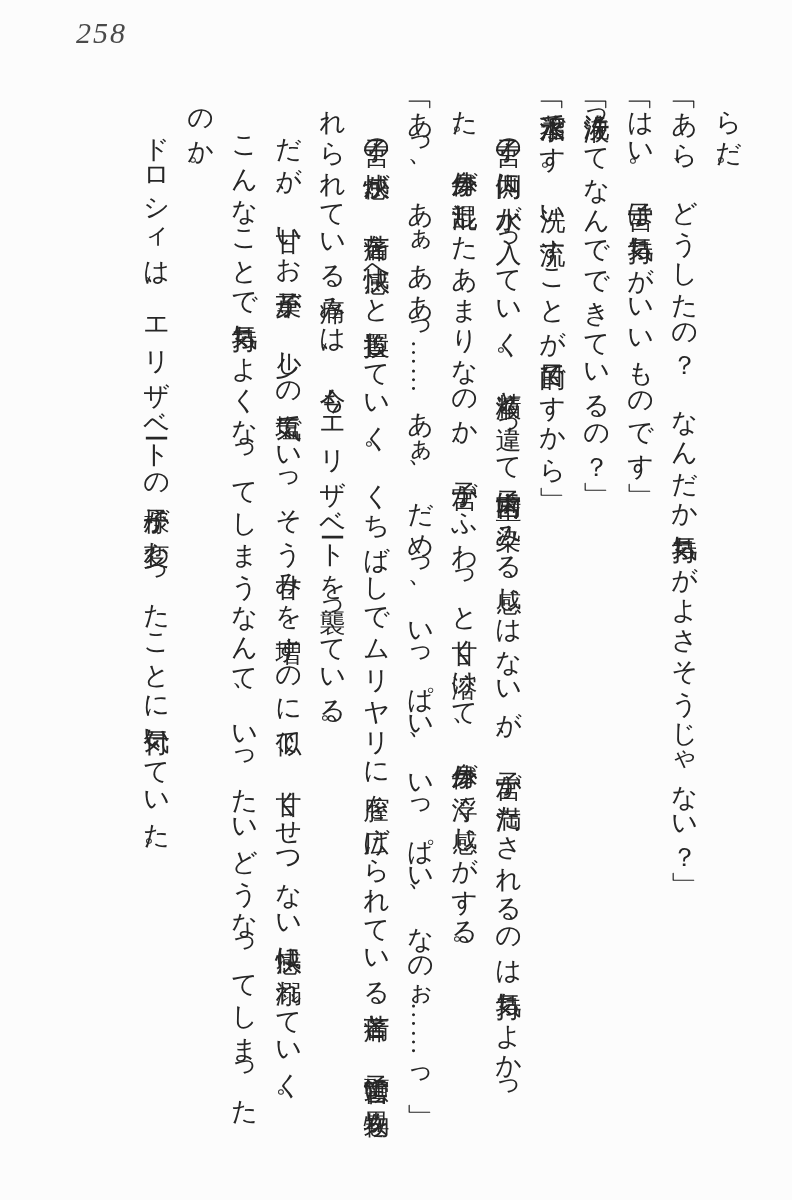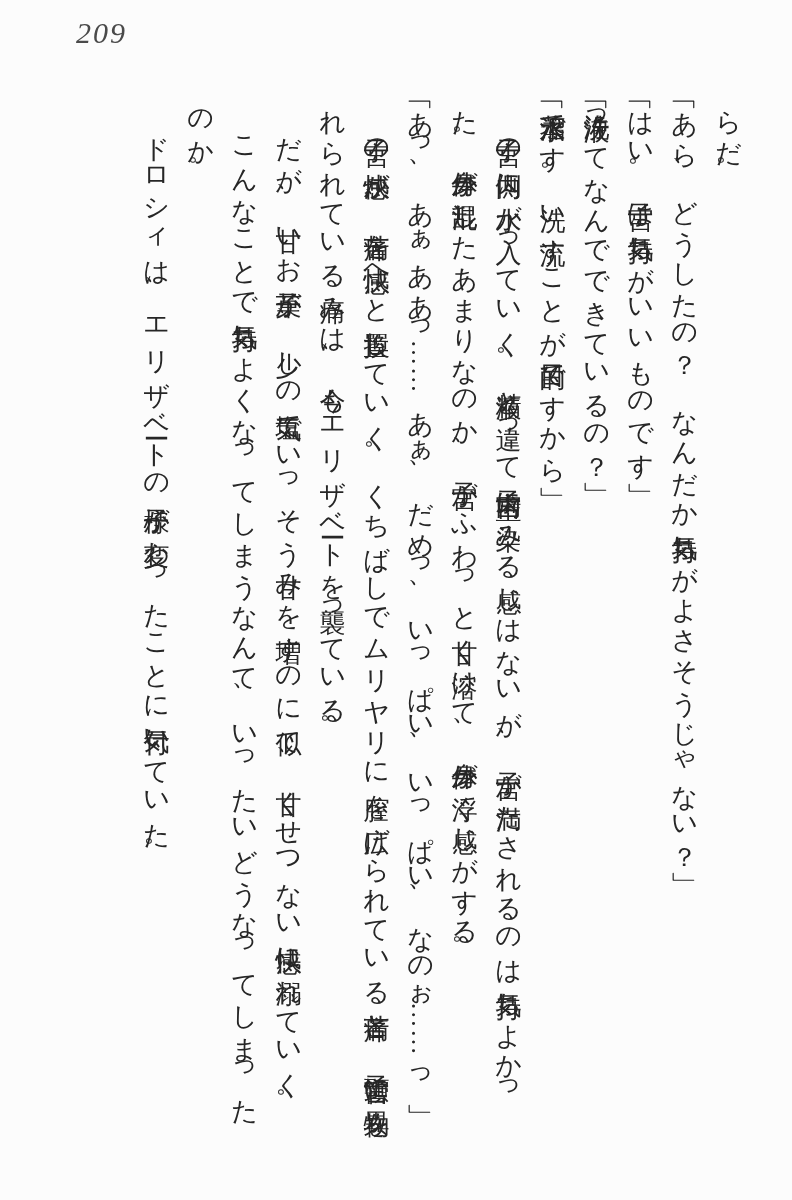--- a/index.html
+++ b/index.html
@@ -44,21 +44,21 @@
     margin: 0;
   }
   .text-block p.indent {
     text-indent: 27.3px; 
   }
 </style>
 </head>
 <body>
 
 <div class="page">
-  <div class="page-number">209</div>
+  <div class="page-number">258</div>
 
   <div class="text-block">
       <p>らだ。</p>
       <p>「あら、どうしたの？　なんだか気持ちがよさそうじゃない？」</p>
       <p>「はい。子宮は気持ちがいいものです」</p>
       <p>「洗浄液ってなんでできているの？」</p>
       <p>「蒸溜水です。洗い流すことが目的ですから」</p>
       <p class="indent">子宮の内側に水が入っていく。精液と違って子宮内壁に染みる感じはないが、子宮が満たされるのは気持ちよかった。身体が混乱したあまりなのか、子宮がふわっと甘く溶けて、身体が浮く感じがする。</p>
       <p>「あっ、あぁああっ……あぁ、だめっ、いっぱい、いっぱい、なのぉ……っ」</p>
       <p class="indent">子宮の快感が、苦痛を快感へと置換していく。くちばしでムリヤリに膣を広げられている苦痛と、子宮頸管に異物を入れられている痛みは、今もエリザベートを襲っている。</p>

